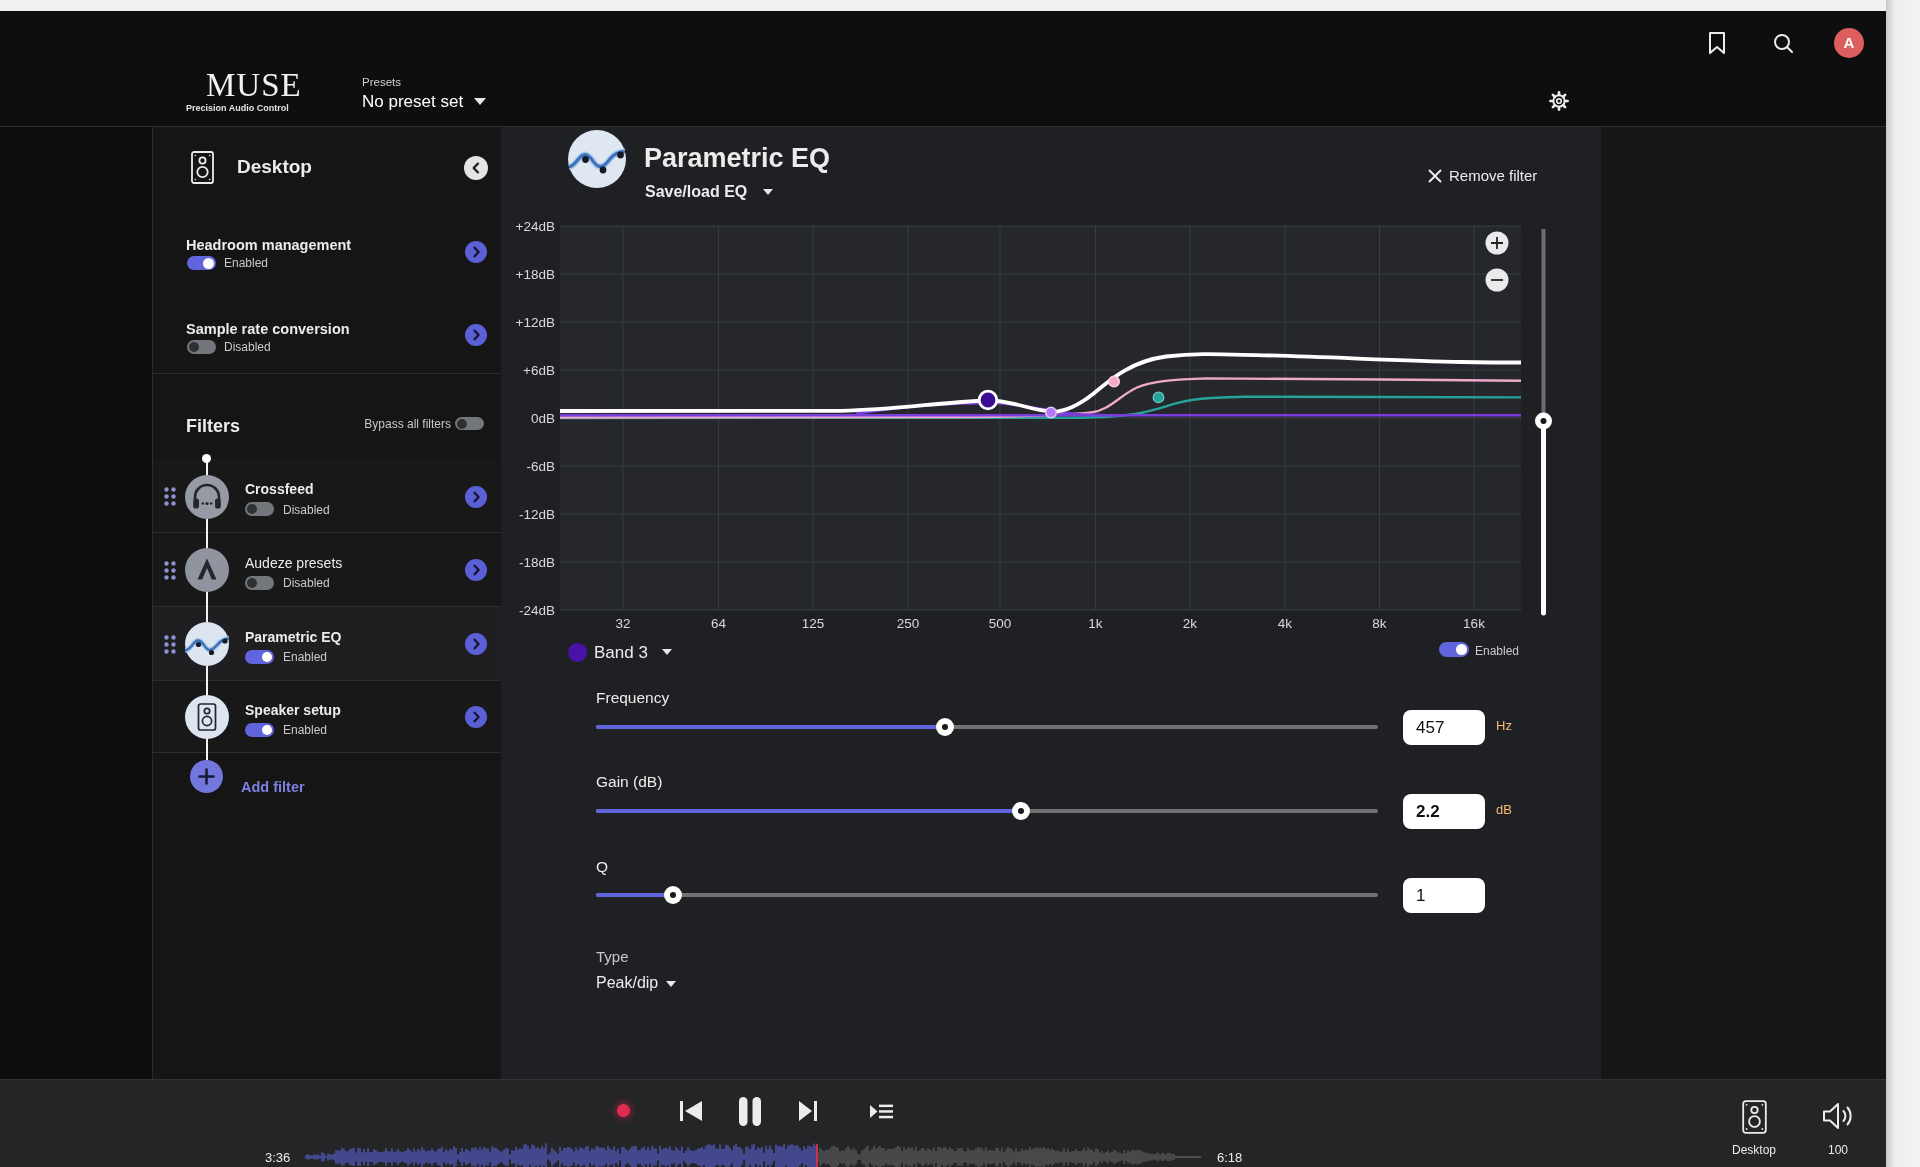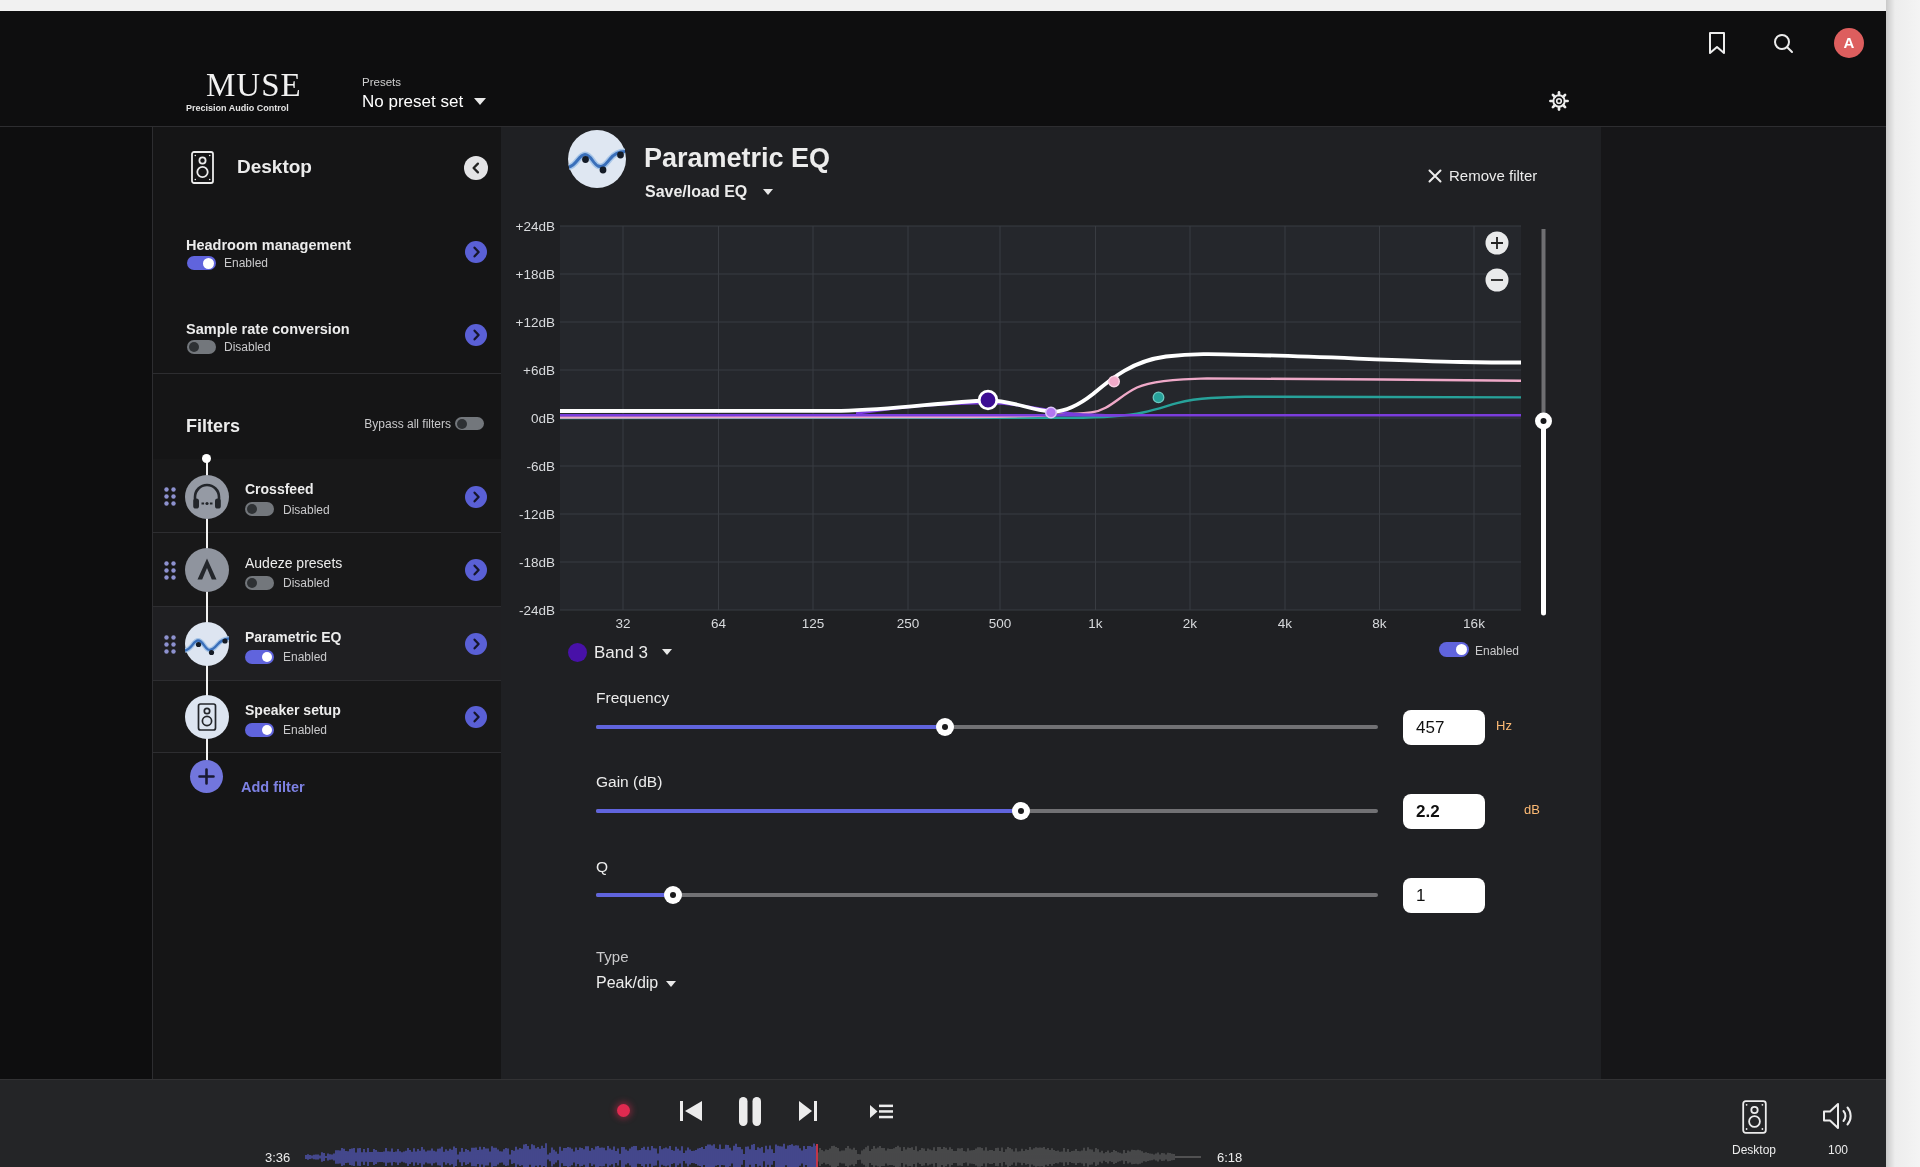--- a/index.html
+++ b/index.html
@@ -313,21 +313,21 @@
   <div class="valbox" style="left:1403px; top:710px;">457</div>
   <div class="unit" style="left:1496px; top:718px;">Hz</div>
 
   <div class="abs txt" style="left:596px; top:773px; font-size:15.5px;">Gain (dB)</div>
   <div class="slider" style="left:596px; top:797px; width:782px; height:28px;">
     <div class="track"></div>
         <div class="fill" style="width:425px;"></div>
         <div class="handle" style="left:425px;"></div>
   </div>
   <div class="valbox" style="left:1403px; top:794px;font-weight:bold;">2.2</div>
-  <div class="unit" style="left:1496px; top:802px;margin-left:28px;">dB</div>
+  <div class="unit" style="left:1496px; top:802px;">dB</div>
 
   <div class="abs txt" style="left:596px; top:858px; font-size:15.5px;">Q</div>
   <div class="slider" style="left:596px; top:881px; width:782px; height:28px;">
     <div class="track"></div>
         <div class="fill" style="width:77px;"></div>
         <div class="handle" style="left:77px;"></div>
   </div>
   <div class="valbox" style="left:1403px; top:878px;">1</div>
 
   <div class="abs muted" style="left:596px; top:948px; font-size:15px;">Type</div>

